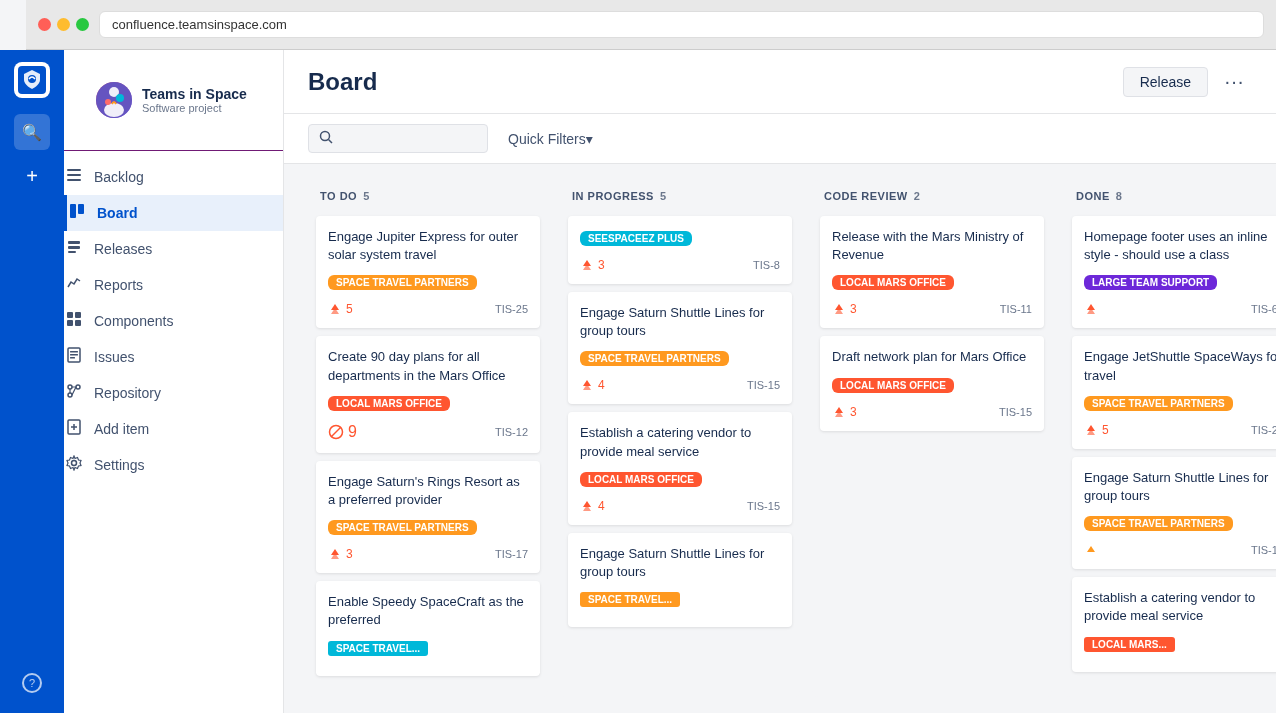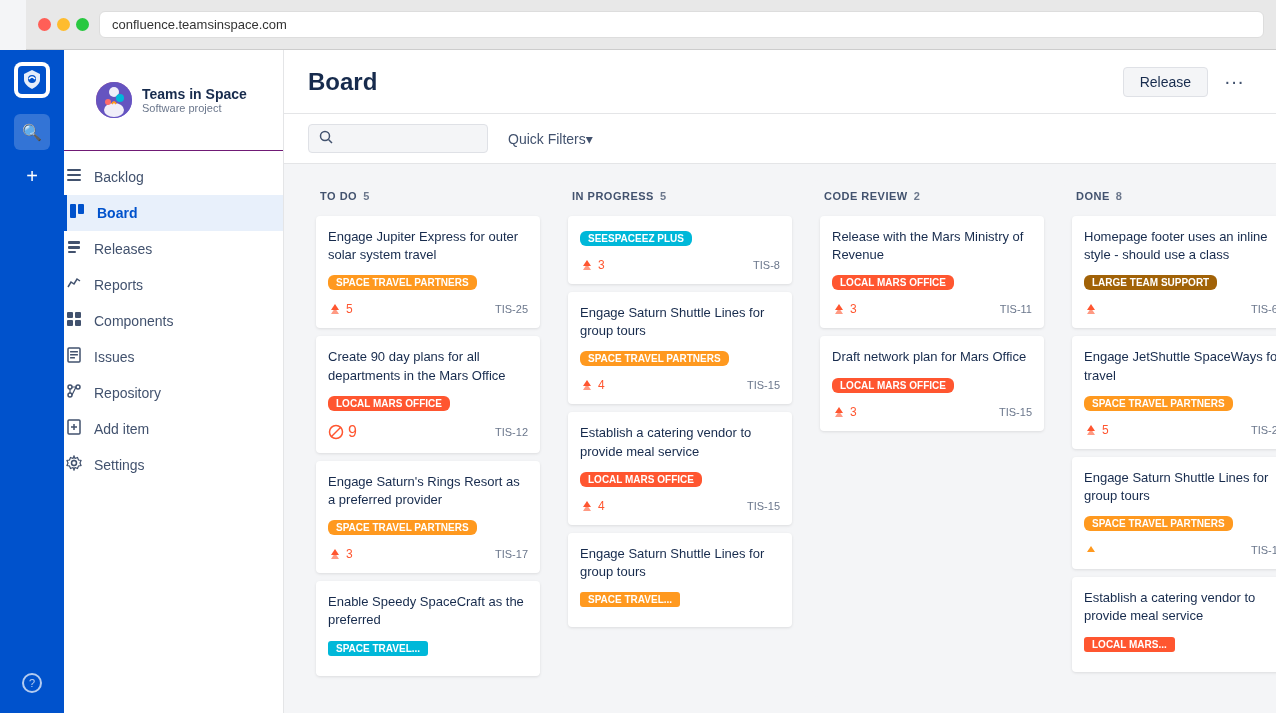--- a/index.html
+++ b/index.html
@@ -223,21 +223,21 @@
       border-radius: 6px;
       padding: 2px 8px;
       font-size: 10px;
       font-weight: 700;
       margin-bottom: 8px;
       text-transform: uppercase;
     }
     .tag-space-travel { background: #ff991f; color: white; }
     .tag-seespace { background: #00b8d9; color: white; }
     .tag-local-mars { background: #ff5630; color: white; }
-    .tag-large-team { background: #a16207; color: white; }
+    .tag-large-team { background: #6d28d9; color: white; }
     .card-meta {
       display: flex;
       align-items: center;
       justify-content: space-between;
       margin-top: 4px;
     }
     .card-priority {
       display: flex;
       align-items: center;
       gap: 4px;

